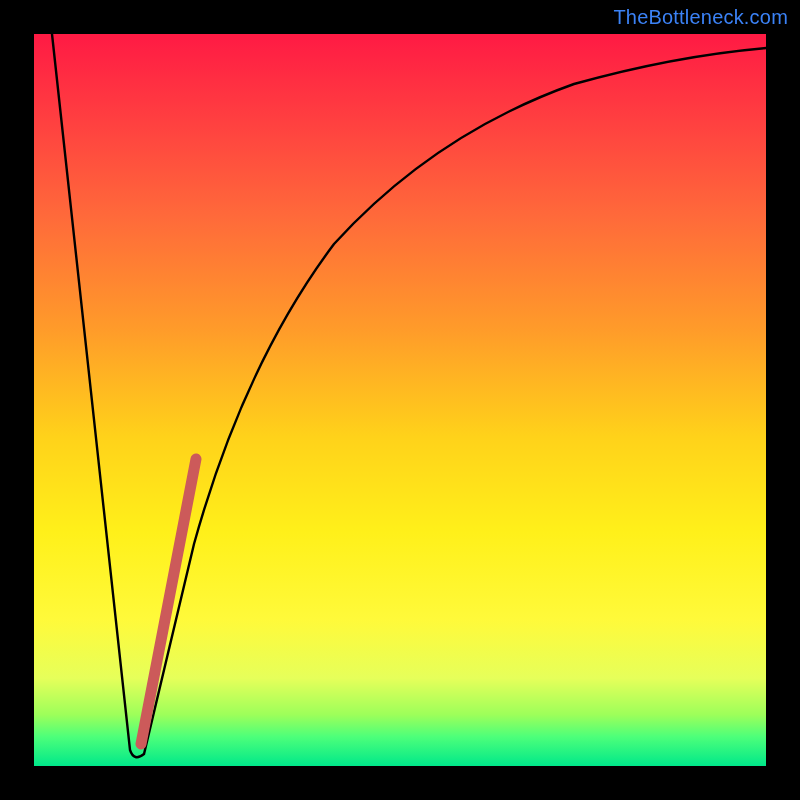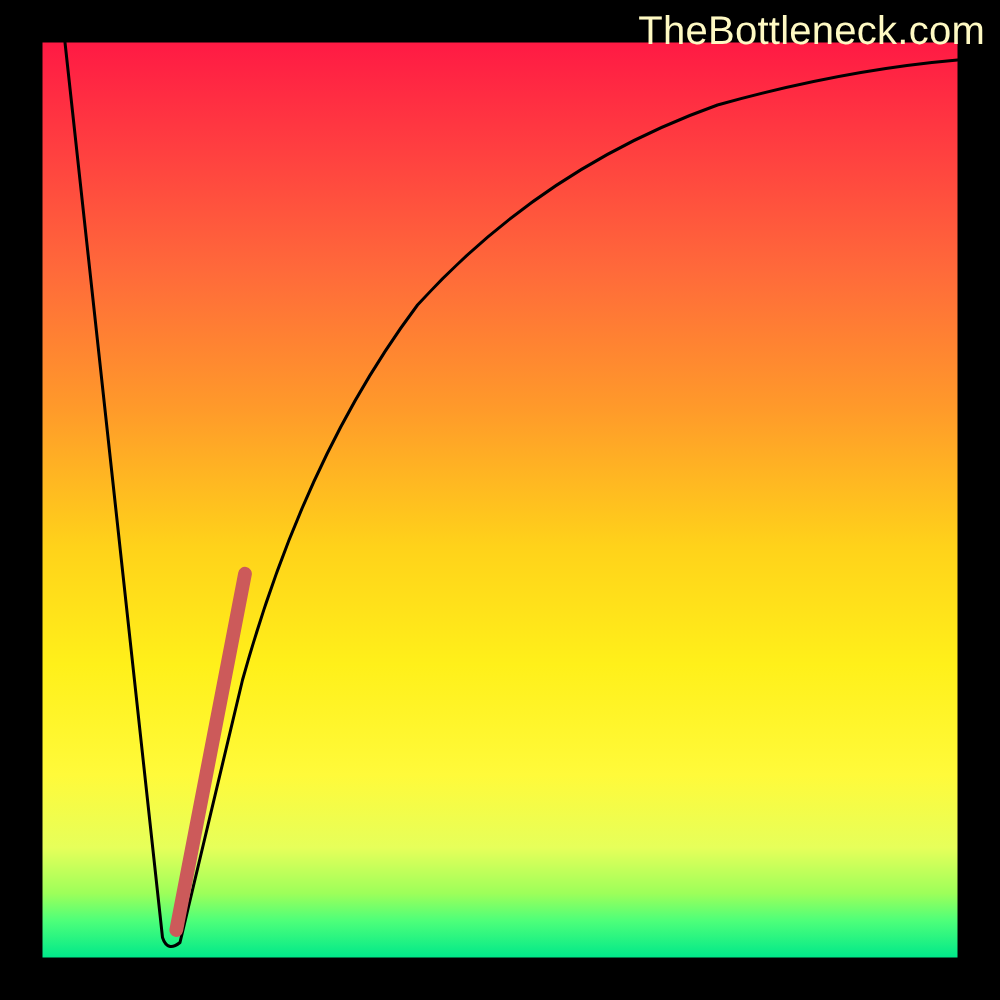--- a/index.html
+++ b/index.html
@@ -35,22 +35,22 @@
       #fffa3a 80%,
       #e6ff5a 88%,
       #9dff5a 93%,
       #4dff7a 96%,
       #00e88a 100%);
   }
   .watermark {
     position: absolute;
     top: 6px;
     right: 12px;
-    color: #fef9c3;
-    font-size: 32px;
+    color: #3b82f6;
+    font-size: 20px;
     font-weight: 500;
     letter-spacing: 0.2px;
     user-select: none;
     margin-left: 10px;
   }
   svg.curves {
     position: absolute;
     left: 0;
     top: 0;
     width: 732px;

